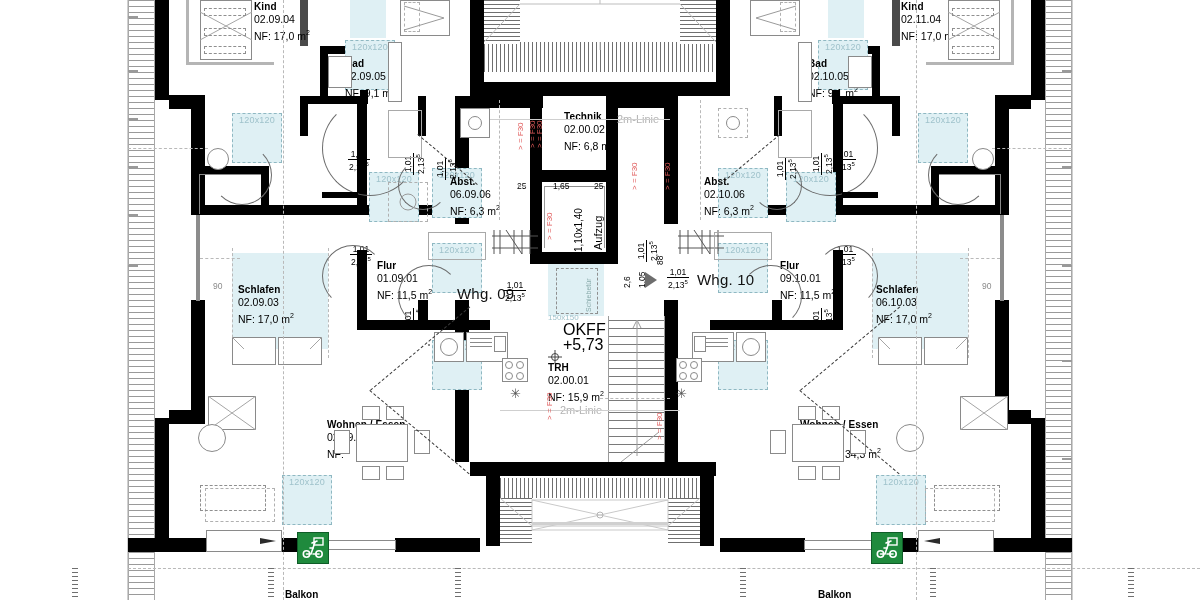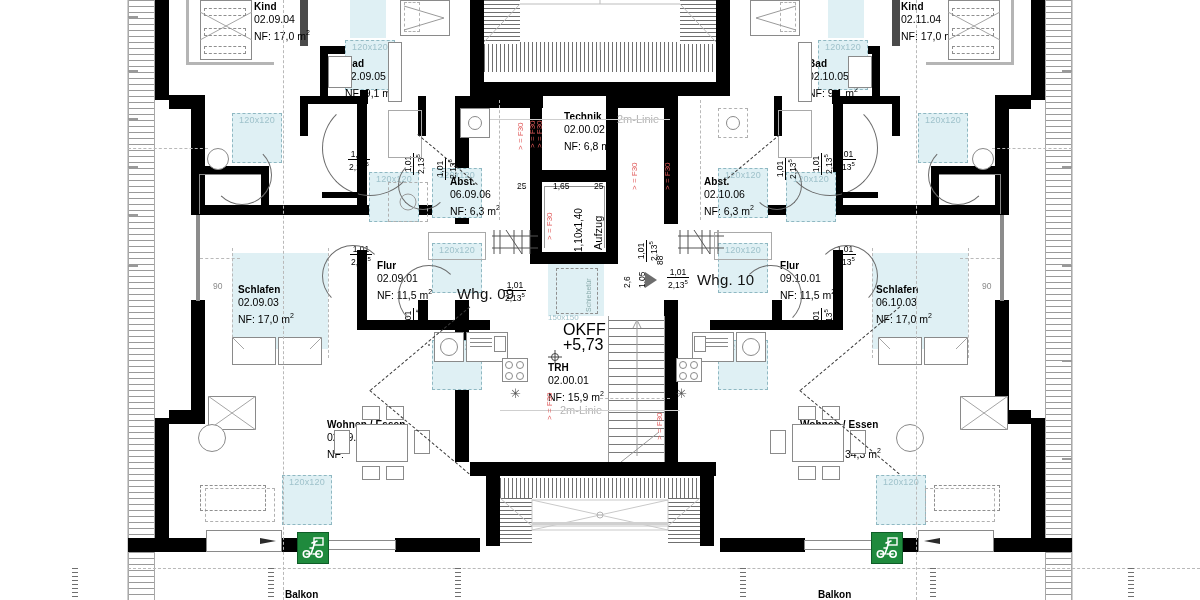--- a/index.html
+++ b/index.html
@@ -424,21 +424,21 @@
   </div>
 
   <div class="lbl" style="left:450px; top:175px;">
     <span class="nm">Abst.</span>
     <span class="num">06.09.06</span>
     <span class="nf"><span>NF:</span> <span>6,3 m</span><sup>2</sup></span>
   </div>
 
   <div class="lbl" style="left:377px; top:259px;">
     <span class="nm">Flur</span>
-    <span class="num">02.09.01</span>
+    <span class="num">01.09.01</span>
     <span class="nf"><span>NF:</span> <span>11,5 m</span><sup>2</sup></span>
   </div>
 
   <div class="lbl" style="left:238px; top:283px;">
     <span class="nm">Schlafen</span>
     <span class="num">02.09.03</span>
     <span class="nf"><span>NF:</span> <span>17,0 m</span><sup>2</sup></span>
   </div>
 
   <div class="lbl" style="left:327px; top:418px;">

